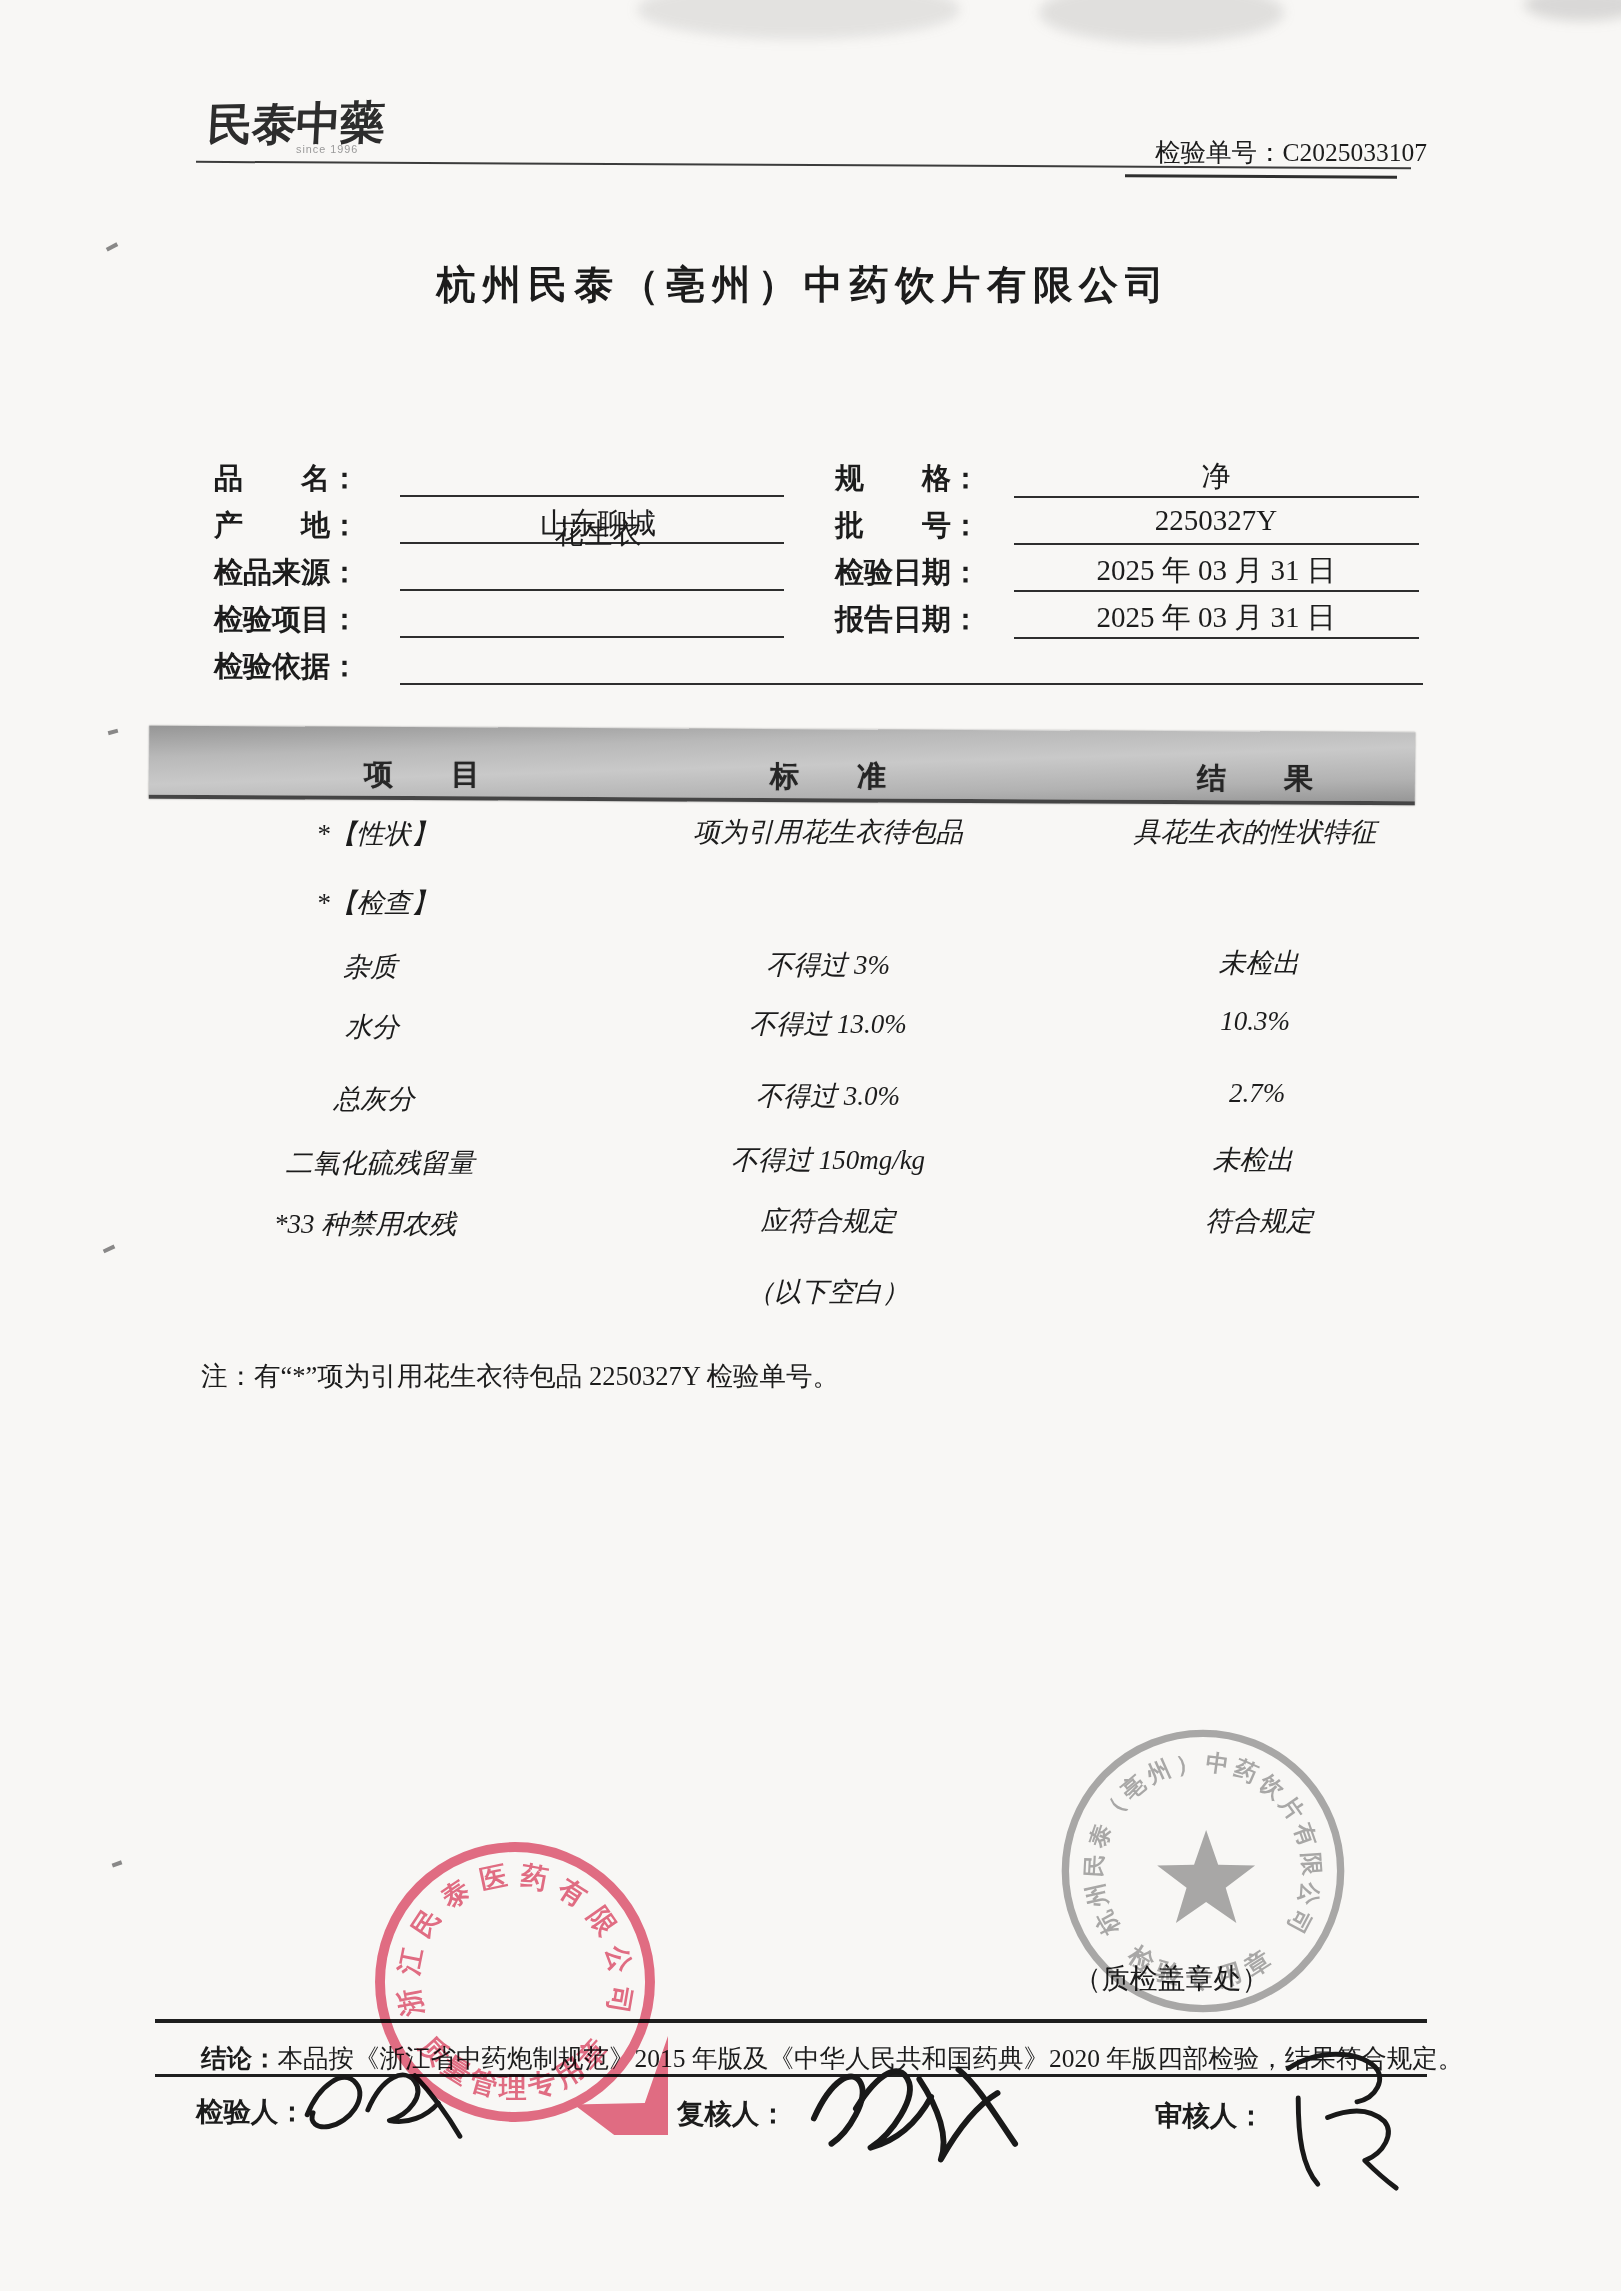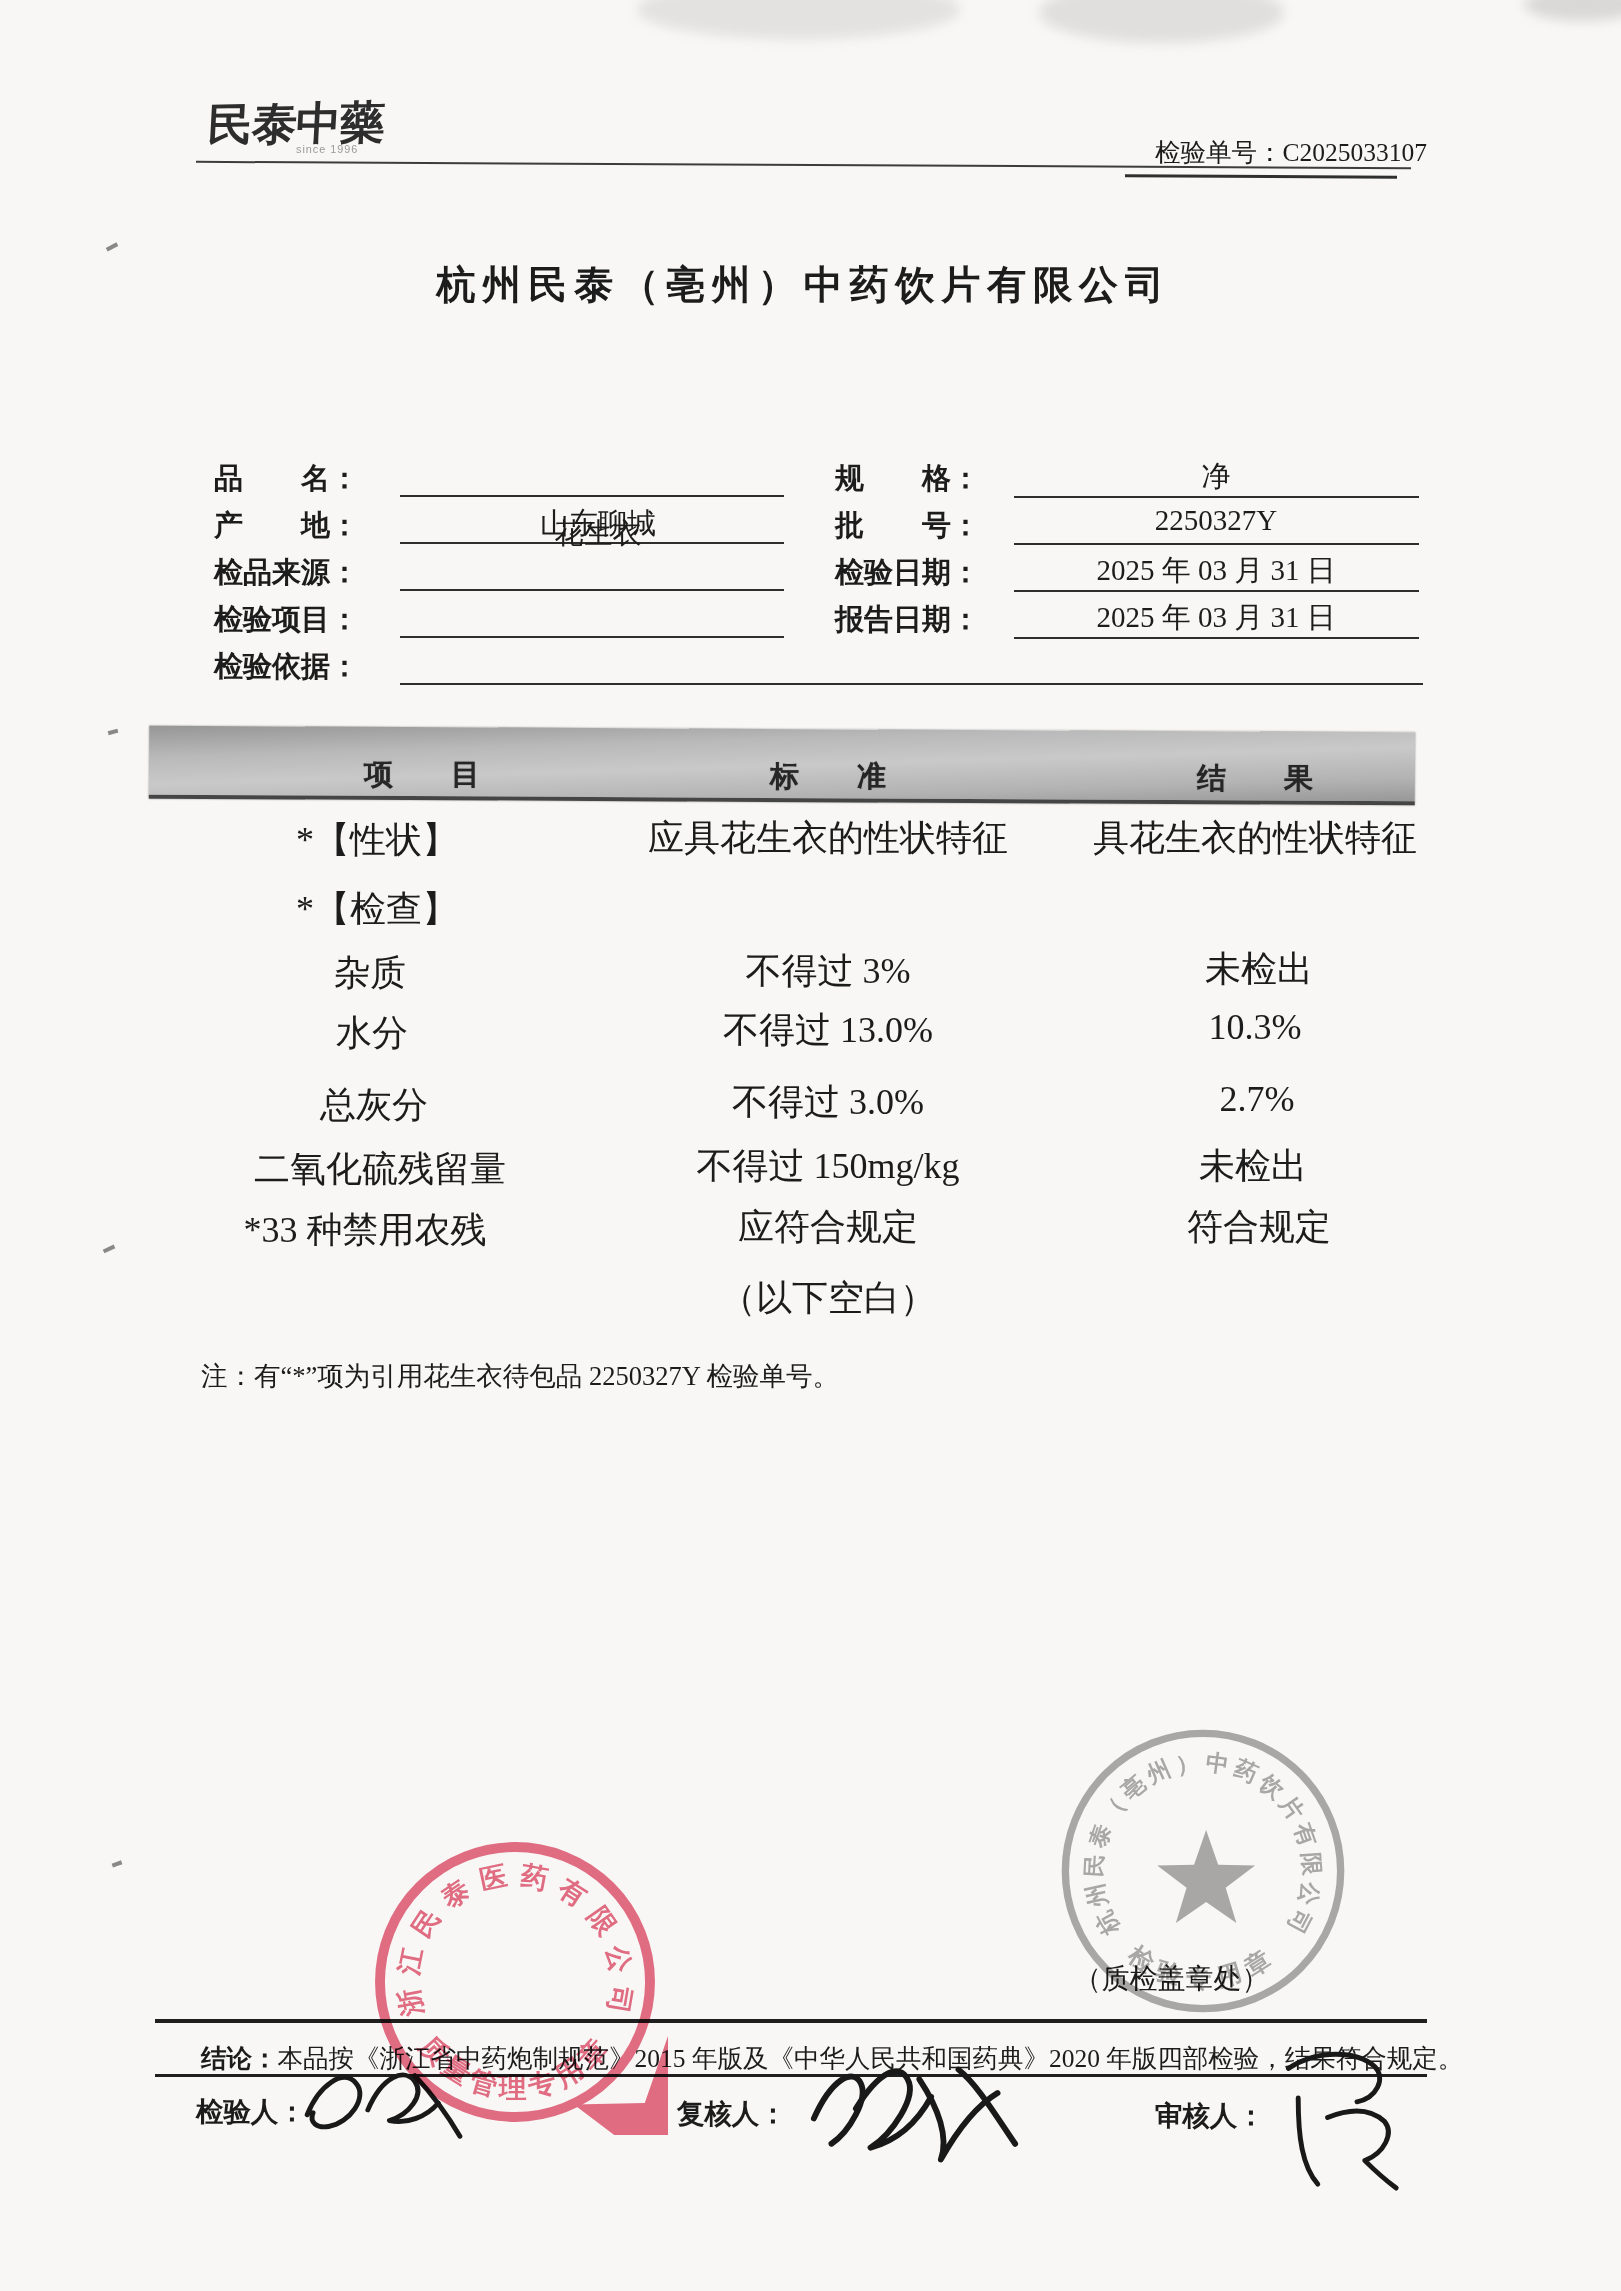--- a/index.html
+++ b/index.html
@@ -30,22 +30,22 @@
   .info-label{position:absolute;font-size:29px;font-weight:bold;z-index:2;
               font-family:"Liberation Sans","DejaVu Sans",sans-serif;white-space:nowrap;}
   .info-value{position:absolute;font-size:29px;text-align:center;z-index:2;white-space:nowrap;}
   .info-line{position:absolute;background:#2e2e2e;height:2px;z-index:1;}
   
   .thead-bar{left:149px;top:729px;width:1266px;height:69px;z-index:1;transform:rotate(0.3deg);
      background:linear-gradient(178deg,#969696 0%,#b9b9b9 28%,#c9c9c9 52%,#b2b2b2 80%,#979797 100%);
      border-bottom:4.9px solid #454545;box-shadow:0 0 2px rgba(0,0,0,.4);}
   .th{position:absolute;font-size:29px;font-weight:bold;color:#262626;z-index:2;
       text-shadow:0 0 1px rgba(40,40,40,.6);white-space:nowrap;transform:translateX(-50%);}
-  .cell{position:absolute;font-size:36px;z-index:2;text-align:center;white-space:nowrap;
-        transform:translateX(-50%);}
+  .cell{position:absolute;font-size:27px;z-index:2;text-align:center;white-space:nowrap;
+        transform:translateX(-50%);font-style:italic;}
   .note{left:201px;top:1358px;font-size:26.5px;z-index:2;}
   
   .stamp{position:absolute;z-index:6;mix-blend-mode:multiply;}
   .stamp-note{left:1039px;top:1960px;width:265px;text-align:center;font-size:28px;z-index:2;}
   
   .foot-rule-a{left:155px;top:2019px;width:1272px;height:3.9px;background:#1f1f1f;}
   .foot-rule-b{left:155px;top:2074px;width:1272px;height:2.9px;background:#1f1f1f;}
   .conclusion{left:201px;top:2041px;font-size:25.5px;z-index:2;white-space:nowrap;}
   .conclusion b{font-weight:bold;}
   .sig-label{position:absolute;font-size:27.4px;font-weight:bold;z-index:2;white-space:nowrap;}
@@ -104,21 +104,21 @@
   <div class="info-label" style="left:214px;top:647px;">检验依据：</div>
   <div class="info-line" style="left:400px;top:683px;width:1023px;"></div>
 
   <div class="abs thead-bar"></div>
   <div class="th" style="left:382px;top:755px;margin-left:40px;">项　　目</div>
   <div class="th" style="left:828px;top:757px;">标　　准</div>
   <div class="th" style="left:1255px;top:759px;">结　　果</div>
 
   <div>
     <div class="cell" style="left:377px;top:816px;">*【性状】</div>
-    <div class="cell" style="left:828px;top:814px;">应具花生衣的性状特征</div>
+    <div class="cell" style="left:828px;top:814px;">项为引用花生衣待包品</div>
     <div class="cell" style="left:1255px;top:814px;">具花生衣的性状特征</div>
   </div>
   <div>
     <div class="cell" style="left:377px;top:885px;">*【检查】</div>
   </div>
   <div>
     <div class="cell" style="left:370px;top:949px;">杂质</div>
     <div class="cell" style="left:828px;top:947px;">不得过 3%</div>
     <div class="cell" style="left:1259px;top:945px;">未检出</div>
   </div>

